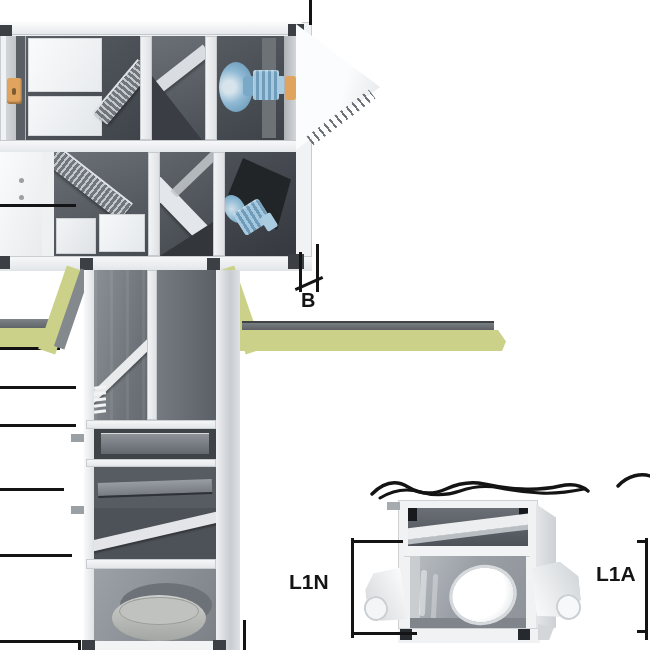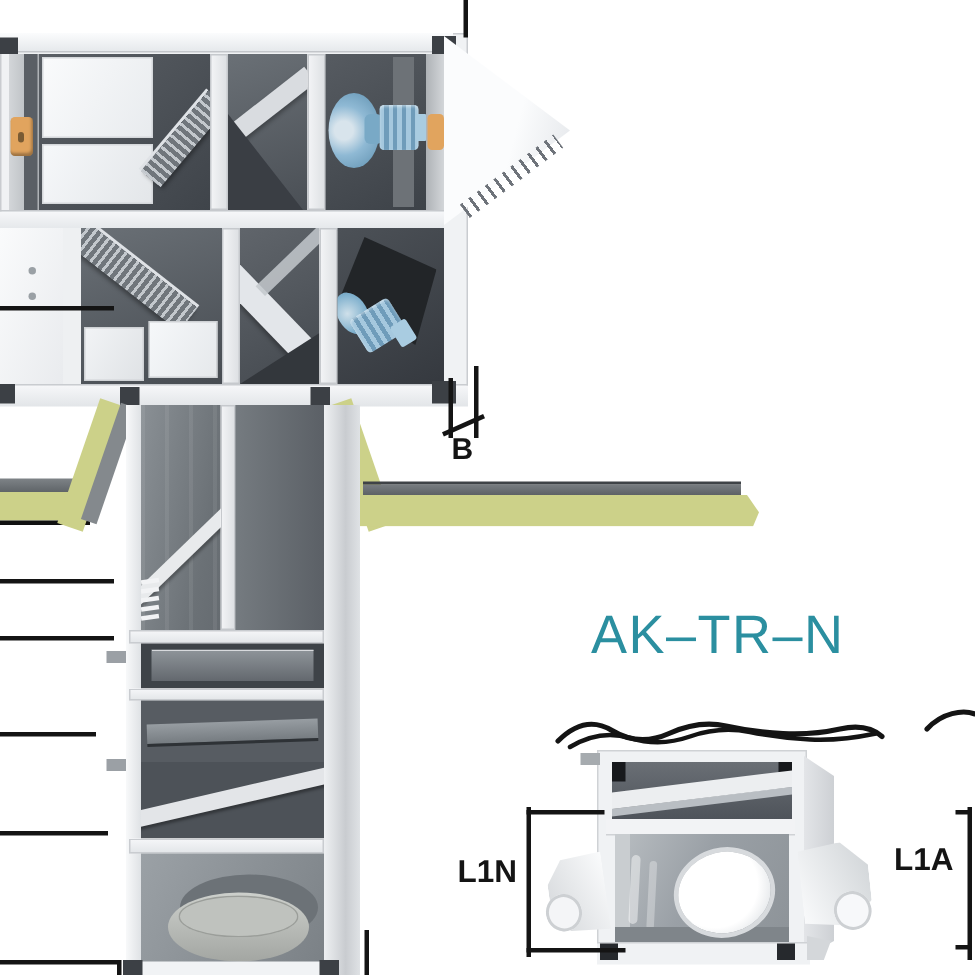--- a/index.html
+++ b/index.html
@@ -146,21 +146,20 @@
   <div class="lead" style="left:0;top:554px;width:72px;height:3px;"></div>
   <div class="lead" style="left:0;top:640px;width:80px;height:3px;"></div>
   <div class="lead" style="left:78px;top:640px;width:3px;height:10px;"></div>
   <div class="lead" style="left:243px;top:620px;width:3px;height:30px;"></div>
 
   <div class="lead" style="left:299px;top:252px;width:3px;height:40px;"></div>
   <div class="lead" style="left:316px;top:244px;width:3px;height:48px;"></div>
   <div class="lead" style="left:294px;top:282px;width:30px;height:3px;transform:rotate(-24deg);"></div>
   <div class="dimlabel" style="left:301px;top:289px;font-size:20px;">B</div>
 
-  <div class="p" id="title" style="left:394px;top:402px;">AK–TR–N</div>
 
   <svg class="p" style="left:360px;top:462px;" width="290" height="40" viewBox="0 0 290 40">
     <path d="M12 32 Q 30 14 48 25 T 86 27 T 124 22 T 162 27 T 200 24 T 228 29" fill="none" stroke="#141414" stroke-width="3.4" stroke-linecap="round"></path>
     <path d="M20 36 Q 40 24 60 30 T 100 29 T 140 26 T 180 31 T 224 27" fill="none" stroke="#141414" stroke-width="3" stroke-linecap="round"></path>
     <path d="M258 24 C 268 13, 282 11, 290 14" fill="none" stroke="#141414" stroke-width="3.4" stroke-linecap="round"></path>
   </svg>
 
   <div class="p" style="left:398px;top:500px;width:140px;height:142px;background:var(--frame-white,#f0f2f4);box-shadow:inset 0 0 0 1px #cfd2d5;"></div>
   <div class="p" style="left:536px;top:504px;width:20px;height:134px;background:linear-gradient(90deg,#e3e5e8,#cdd0d4);clip-path:polygon(0 0,100% 10%,100% 92%,0 100%);"></div>
   <div class="p" style="left:387px;top:502px;width:13px;height:8px;background:#a6abaf;"></div>
@@ -187,20 +186,20 @@
   <div class="p" style="left:556px;top:594px;width:25px;height:26px;border-radius:50%;background:#f7f8fa;box-shadow:inset 0 0 0 2px #cdd0d3;transform:rotate(-20deg);"></div>
 
   <div class="p" style="left:398px;top:628px;width:142px;height:14px;background:#f0f2f4;border-top:1px solid #cfd2d5;"></div>
   <div class="p" style="left:400px;top:629px;width:12px;height:11px;background:#26292d;"></div>
   <div class="p" style="left:518px;top:629px;width:12px;height:11px;background:#26292d;"></div>
   <div class="p" style="left:538px;top:624px;width:16px;height:16px;background:#d4d7da;clip-path:polygon(0 0,100% 20%,70% 100%,0 100%);"></div>
 
   <div class="lead" style="left:351px;top:538px;width:3px;height:100px;"></div>
   <div class="lead" style="left:351px;top:540px;width:52px;height:3px;"></div>
   <div class="lead" style="left:351px;top:632px;width:66px;height:3px;"></div>
-  <div class="dimlabel" style="left:289px;top:570px;font-size:21px;margin-left:16px;">L1N</div>
+  <div class="dimlabel" style="left:289px;top:570px;font-size:21px;">L1N</div>
 
   <div class="dimlabel" style="left:596px;top:562px;font-size:21px;">L1A</div>
   <div class="lead" style="left:645px;top:538px;width:3px;height:102px;"></div>
   <div class="lead" style="left:637px;top:540px;width:9px;height:3px;"></div>
   <div class="lead" style="left:637px;top:630px;width:9px;height:3px;"></div>
 
 </div>
 
 </body></html>

